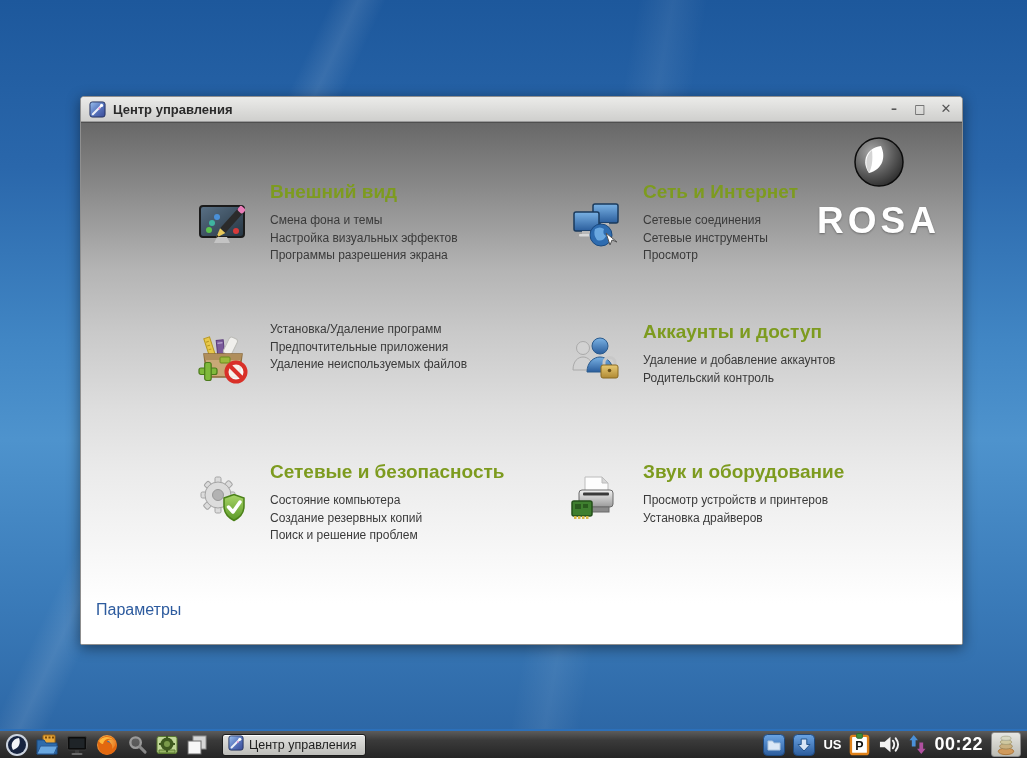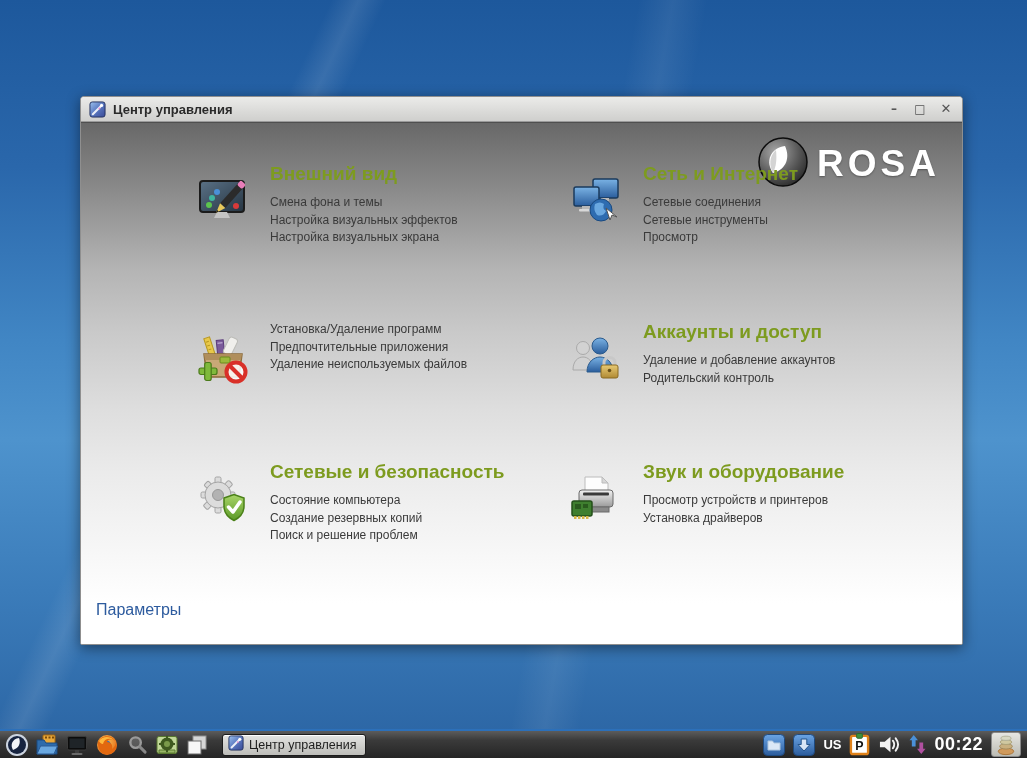--- a/index.html
+++ b/index.html
@@ -31,27 +31,27 @@
   .wbtn{ width:16px; height:16px; border:none; background:transparent; color:#555;
          font-size:12px; line-height:16px; text-align:center; cursor:pointer; font-family:"DejaVu Sans", sans-serif; }
   .wbtn.min{ font-weight:bold; }
   .wbtn.close{ font-weight:bold; font-size:13px; }
 
   .content{
     position:relative; height:523px; border-top:1px solid #4f4f4f;
     background:linear-gradient(180deg,#686868 0%,#8b8b8b 13%,#b4b4b4 28%,#c9c9c9 40%,#dedede 55%,#ebebeb 67%,#f7f7f7 82%,#ffffff 92%);
   }
 
-  .rosa-logo{ position:absolute; top:13px; right:22px; display:flex; align-items:center; gap:8px; }
+  .rosa-logo{ position:absolute; top:13px; right:22px; display:flex; align-items:center; gap:8px;flex-direction:column; }
   .rosa-logo .rosa-text{ color:#fff; font-size:37px; font-weight:bold; letter-spacing:4px;
     text-shadow:0 1px 2px rgba(0,0,0,.35); }
 
   .cell{ position:absolute; display:flex; gap:17px; }
   .col1{ left:116px; } .col2{ left:489px; }
-  .row1{ top:40px; } .row2{ top:198px; } .row3{ top:338px; }
+  .row1{ top:58px;align-items:center; } .row2{ top:198px; } .row3{ top:338px; }
   .cell .cicon{ width:56px; flex:0 0 auto; margin-top:13px; cursor:pointer; }
   .cat-title{ font-size:19px; font-weight:bold; color:#7d9b1f; margin:0 0 9px 0; cursor:pointer; }
   .cat-link{ font-size:12px; color:#3a3a3a; line-height:17.5px; cursor:pointer; }
 
   .footer-link{ position:absolute; left:15px; bottom:26px; font-size:16px; color:#2d5b9e; cursor:pointer; text-decoration:none; }
 
   
   .taskbar{
     position:absolute; left:0; bottom:0; width:1027px; height:29px;
     border-top:2px solid #2c70ba;
@@ -166,21 +166,21 @@
               <rect x="27" y="0" width="7" height="6" rx="2" fill="#e87db8"></rect>
               <polygon points="27,31 34,31 30.5,41" fill="#e8c85a"></polygon>
               <polygon points="29.4,38 31.6,38 30.5,41" fill="#222"></polygon>
             </g>
           </svg>
         </span>
         <div>
           <div class="cat-title">Внешний вид</div>
           <div class="cat-link">Смена фона и темы</div>
           <div class="cat-link">Настройка визуальных эффектов</div>
-          <div class="cat-link">Настройка визуальных экрана</div>
+          <div class="cat-link">Программы разрешения экрана</div>
         </div>
       </div>
 
       <div class="cell col2 row1">
         <span class="cicon">
           <svg viewBox="0 0 52 52" width="52" height="52">
             <rect x="23" y="3" width="25" height="19" rx="2" fill="url(#g-blue)" stroke="#1a3a5c" stroke-width="1.5"></rect>
             <rect x="31" y="22" width="8" height="3" fill="#b8b8b8"></rect>
             <rect x="4" y="11" width="25" height="19" rx="2" fill="url(#g-blue)" stroke="#1a3a5c" stroke-width="1.5"></rect>
             <rect x="12" y="30" width="8" height="3" fill="#b8b8b8"></rect>

